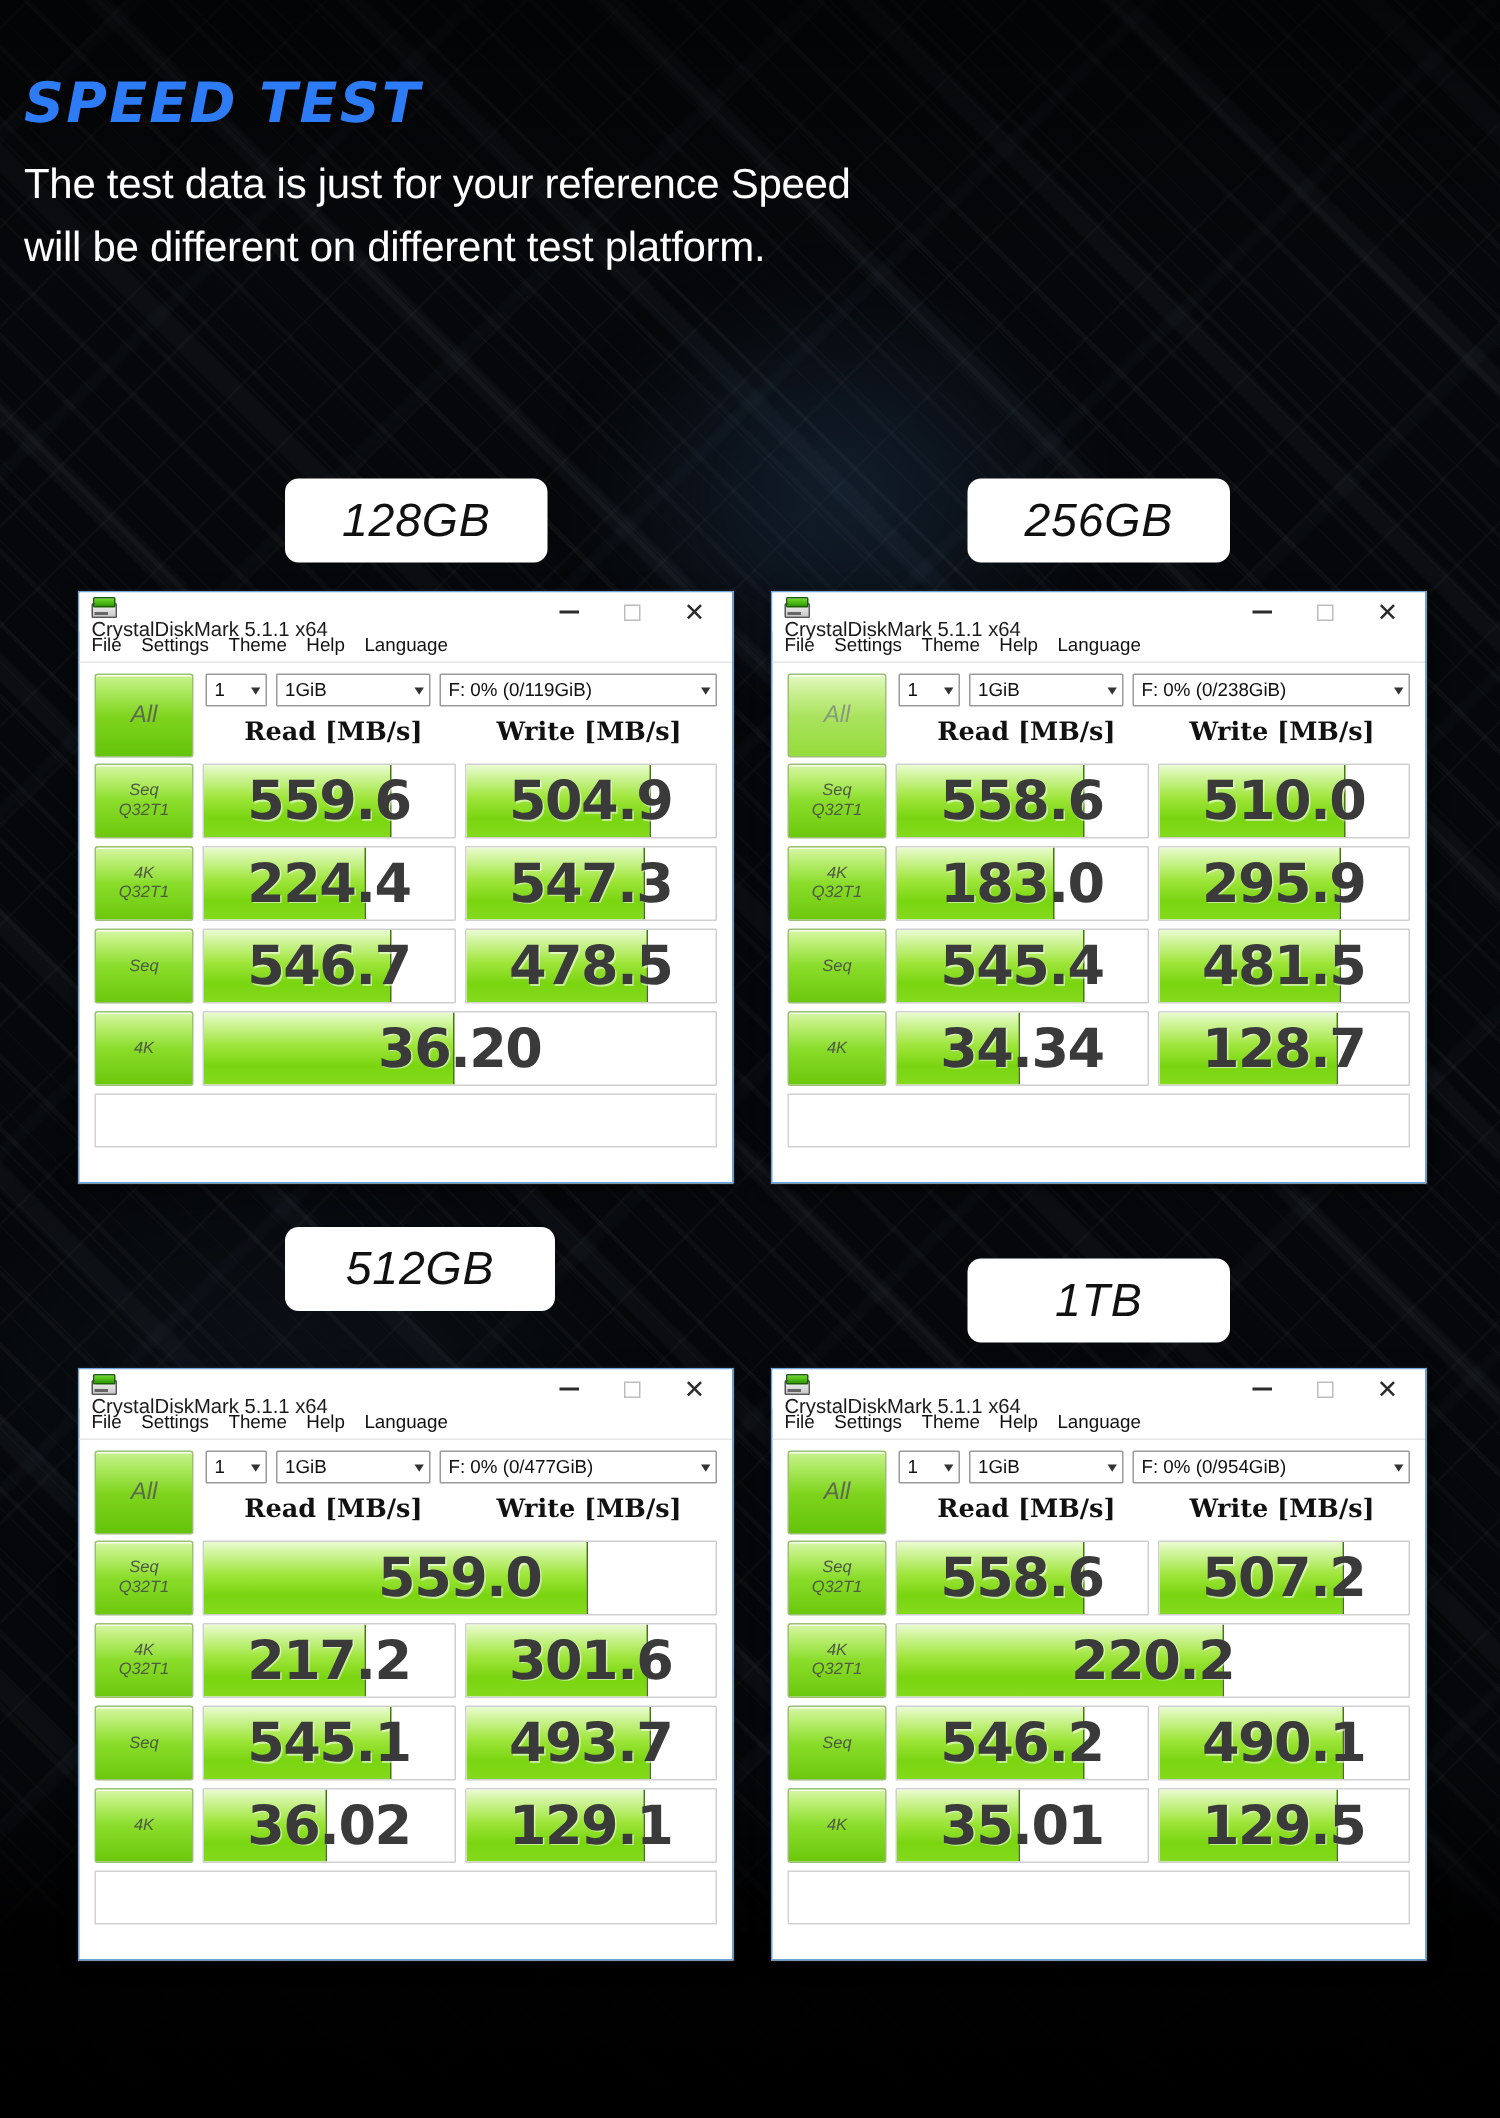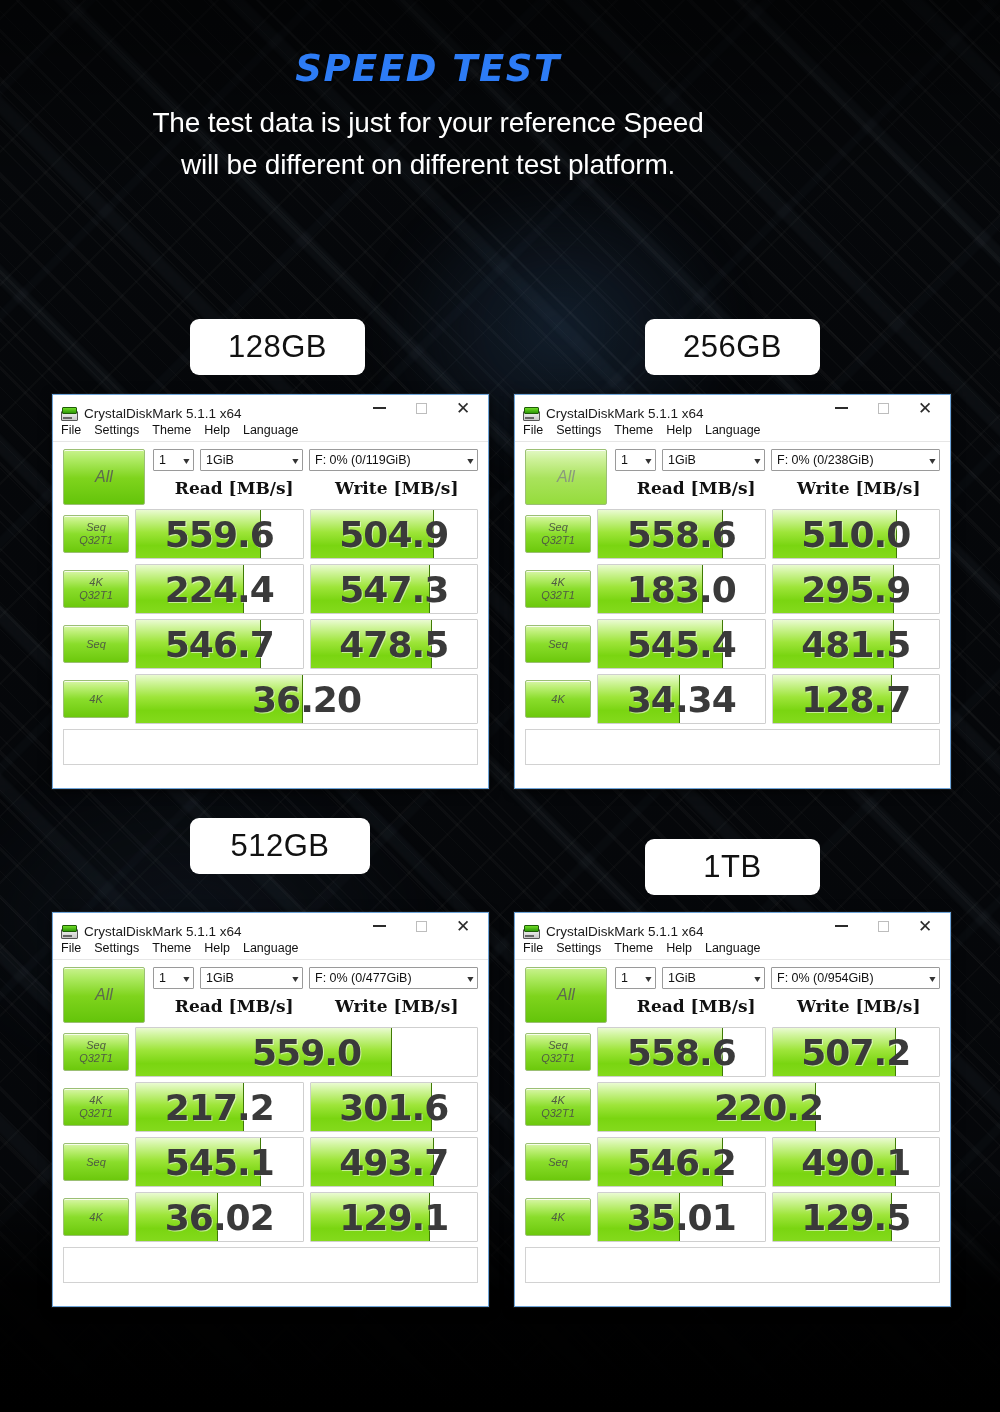--- a/index.html
+++ b/index.html
@@ -60,21 +60,21 @@
   }
   #bg .vig {
     position:absolute; inset:0;
     background:
       linear-gradient(to bottom, rgba(0,0,0,0.55) 0px, rgba(0,0,0,0.10) 180px,
                       rgba(0,0,0,0.12) 1180px, rgba(0,0,0,0.92) 1290px, #000 1412px);
   }
 
   
   #header {
-    position:absolute; left:4px; top:0; width:848px; text-align:center;
+    position:absolute; left:16px; top:0; width:848px; 
     z-index:5;
   }
   #speed-title {
     font-family:"DejaVu Sans", sans-serif;
     font-weight:bold; font-style:italic;
     font-size:37px; letter-spacing:1.5px;
     color:#2d7cf6;
     margin-top:47px;
     text-shadow:0 0 2px rgba(0,0,0,.6);
   }
@@ -93,20 +93,21 @@
     position:absolute;
     background:#ffffff;
     border-radius:9px;
     height:56px;
     display:flex; align-items:center; justify-content:center;
     color:#111;
     font-size:31px;
     font-weight:400;
     letter-spacing:.5px;
     z-index:6;
+    font-style:italic;
   }
   #cap-128 { left:190px; top:319px; width:175px; }
   #cap-256 { left:645px; top:319px; width:175px; }
   #cap-512 { left:190px; top:818px; width:180px; }
   #cap-1tb { left:645px; top:839px; width:175px; }
 
   
   .cdm {
     position:absolute;
     background:#ffffff;
@@ -116,23 +117,24 @@
     padding:0;
     font-family:"Liberation Sans", sans-serif;
   }
   #win-128 { left:52px;  top:394px;  width:437px; height:395px; }
   #win-256 { left:514px; top:394px;  width:437px; height:395px; }
   #win-512 { left:52px;  top:912px;  width:437px; height:395px; }
   #win-1tb { left:514px; top:912px;  width:437px; height:395px; }
 
   
   .titlebar {
-    height:26px; display:flex; align-items:flex-end;
+    height:26px; display:flex; align-items:flex-start;
     padding:3px 0 0 8px; position:relative;
     background:#ffffff;
+    flex-direction:column;
   }
   .app-icon {
     width:17px; height:14px; position:relative; margin-right:6px; flex:0 0 auto;
   }
   .app-icon .body {
     position:absolute; left:0; top:4px; width:17px; height:10px;
     background:linear-gradient(to bottom,#f2f2f2,#c9c9c9);
     border:1px solid #555; border-radius:1px;
   }
   .app-icon .top {
@@ -164,21 +166,21 @@
   .menu-item {
     font-size:12.5px; color:#111; padding:1px 9px 1px 0; margin-right:4px;
     white-space:nowrap;
   }
 
   
   .cdm-body { padding:7px 10px 0 10px; }
 
   .toprow { display:flex; align-items:flex-start; }
   .allbtn {
-    width:82px; height:56px; flex:0 0 auto;
+    width:66px; height:56px; flex:0 0 auto;
     background:linear-gradient(to bottom,#c9f28f 0%,#aeea63 18%,#7fd41d 52%,#64c40a 100%);
     border:1px solid #9bbf74;
     border-radius:2px;
     display:flex; align-items:center; justify-content:center;
     color:#5d6b4e; font-style:italic; font-size:16px;
     box-shadow:inset 0 1px 0 rgba(255,255,255,.85);
   }
   .allbtn.faded {
     background:linear-gradient(to bottom,#e2f8c5 0%,#cdf199 18%,#a9e35c 52%,#95dc3c 100%);
     color:#8a9a7c;
@@ -198,21 +200,21 @@
   .headrow {
     display:flex; margin-top:7px; font-weight:bold; font-size:17px; color:#111;
     font-family:"DejaVu Serif", serif;
   }
   .headrow .h { flex:1 1 0; text-align:center; }
 
   
   .rows { margin-top:4px; }
   .row { display:flex; align-items:center; margin-bottom:5px; }
   .rowlabel {
-    width:66px; height:38px; flex:0 0 auto;
+    width:66px; height:50px; flex:0 0 auto;
     background:linear-gradient(to bottom,#d7f5a8 0%,#bff079 16%,#8add2b 50%,#6cc80c 100%);
     border:1px solid #9bbf74; border-radius:2px;
     display:flex; flex-direction:column; align-items:center; justify-content:center;
     color:#4f5b43; font-size:11px; line-height:13px; font-style:italic;
     box-shadow:inset 0 1px 0 rgba(255,255,255,.8);
   }
   .cellwrap { flex:1 1 0; padding-left:6px; height:50px; }
   .cell {
     position:relative; width:100%; height:50px;
     background:#ffffff; border:1px solid #cfcfcf; border-radius:1px;

